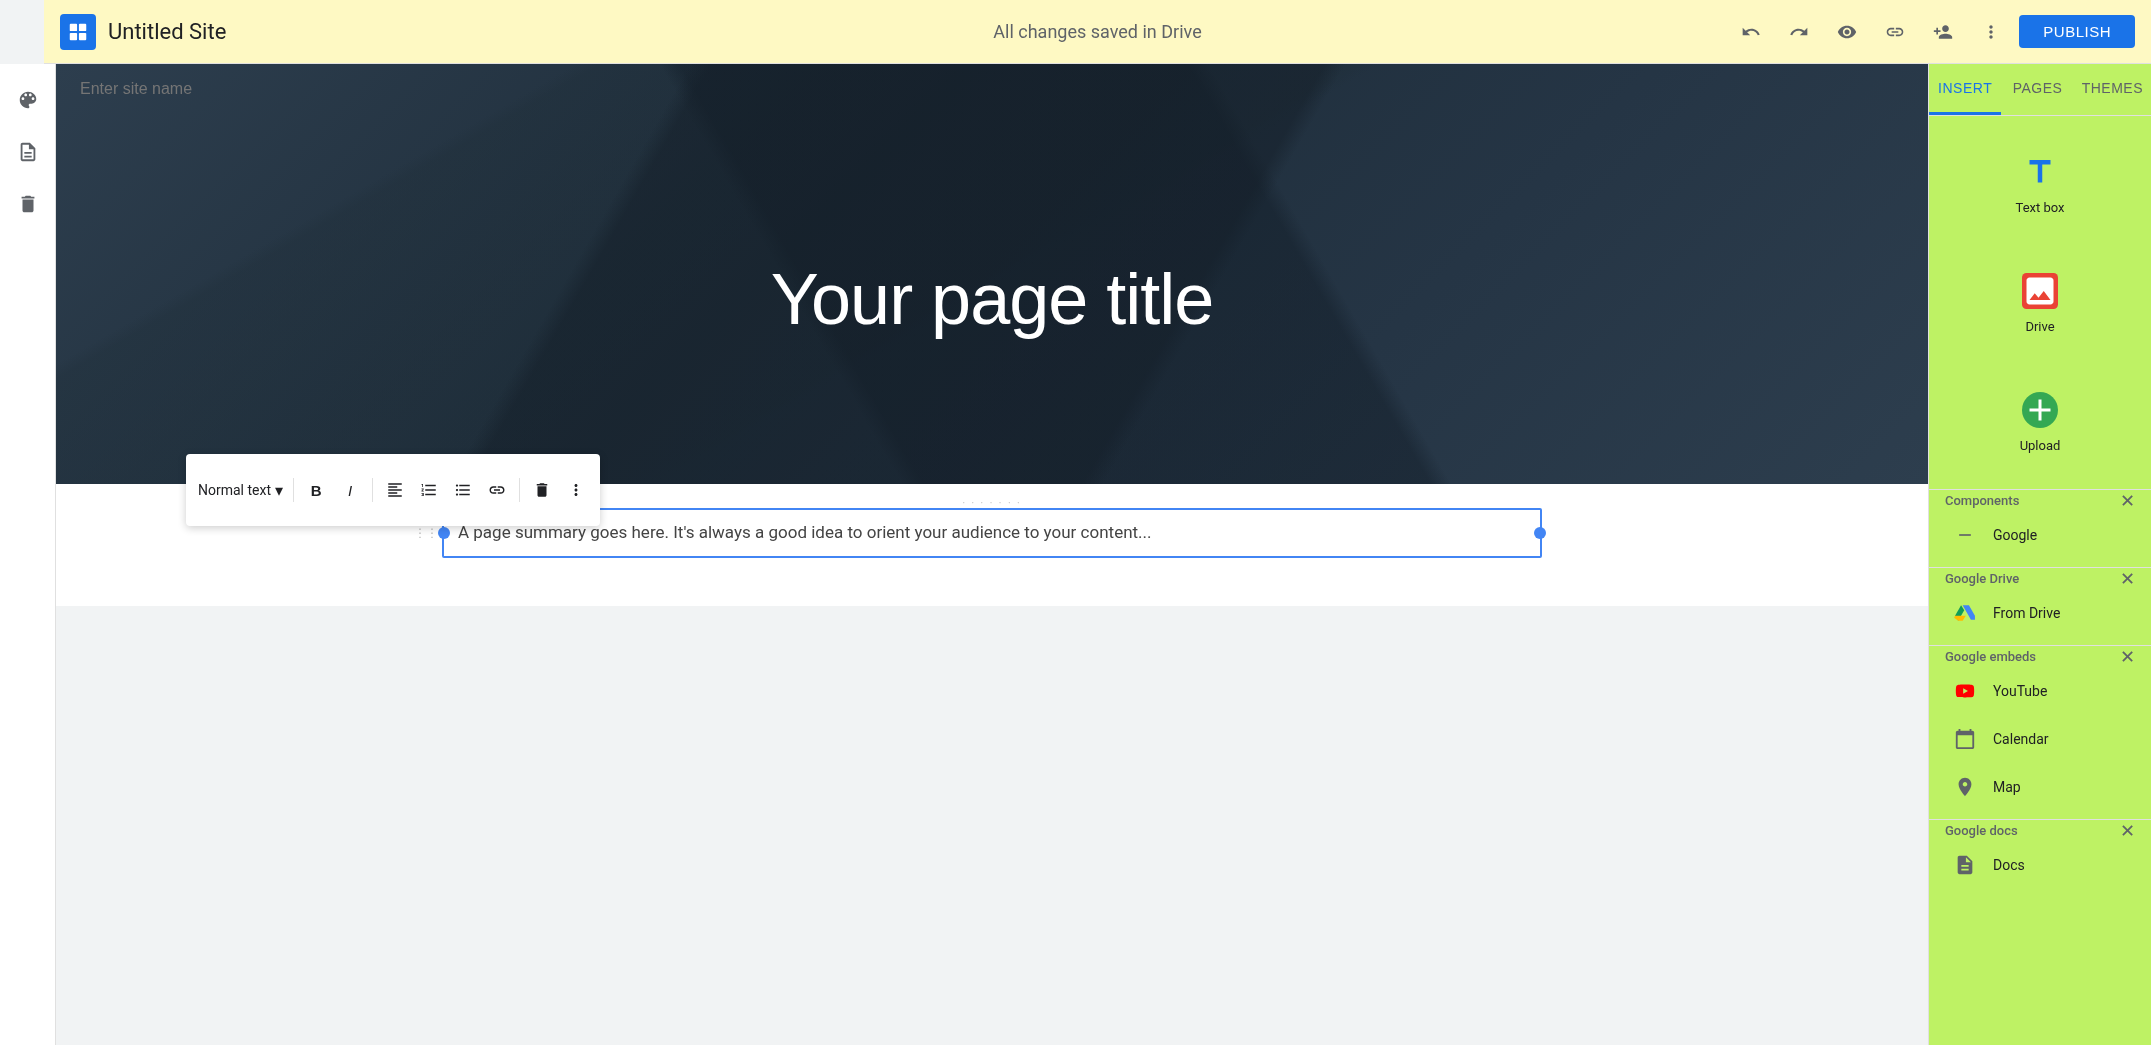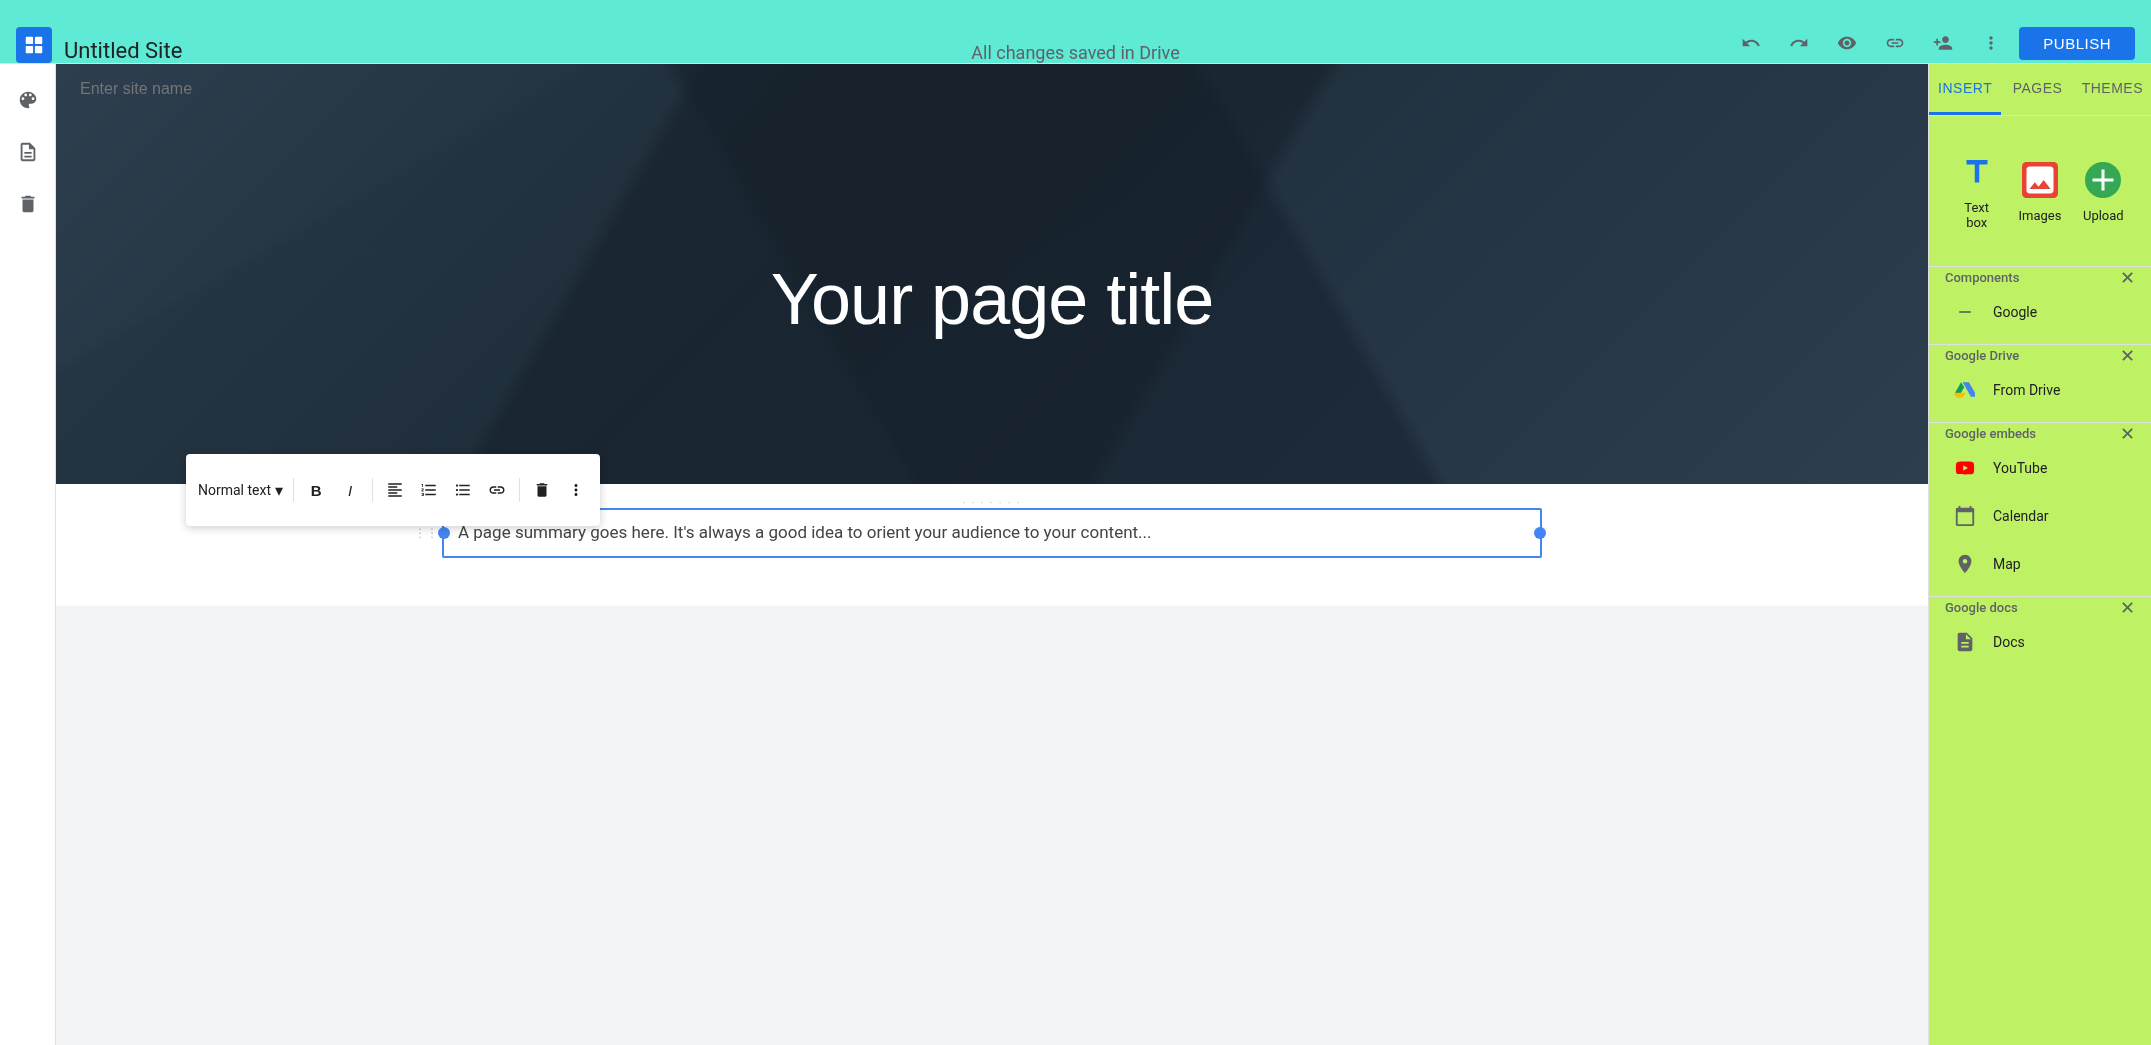--- a/index.html
+++ b/index.html
@@ -1,22 +1,22 @@
 <!DOCTYPE html>
 <html><head>
   <meta charset="utf-8">
   <style>
     * { box-sizing: border-box; margin: 0; padding: 0; }
     body { font-family: 'Roboto', Arial, sans-serif; background: #f1f3f4; display: flex; flex-direction: column; height: 100vh; overflow: hidden; }
 
     
     .topbar {
-      display: flex; align-items: flex-end; background: #5eead4;
+      display: flex; align-items: center; background: #fef9c3;
       border-bottom: 1px solid #e0e0e0; height: 64px; padding: 0 16px;
-      position: relative; z-index: 10;
+      position: relative; z-index: 10; margin-left: 44px;
     }
     .topbar-logo {
       width: 36px; height: 36px; background: #1a73e8; border-radius: 4px;
       display: flex; align-items: center; justify-content: center; margin-right: 12px; flex-shrink: 0;
     }
     .topbar-logo svg { width: 22px; height: 22px; }
     .topbar-title { font-size: 22px; color: #202124; font-weight: 400; margin-right: auto; }
     .topbar-center { position: absolute; left: 50%; transform: translateX(-50%); font-size: 18px; color: #5f6368; }
     .topbar-actions { display: flex; align-items: center; gap: 8px; margin-left: auto; }
     .topbar-icon-btn {
@@ -134,21 +134,21 @@
     }
     .right-tab {
       flex: 1; padding: 16px 8px; text-align: center; font-size: 14px; font-weight: 500;
       color: #5f6368; cursor: pointer; border: none; background: transparent;
       border-bottom: 3px solid transparent; letter-spacing: 0.5px;
     }
     .right-tab.active { color: #1a73e8; border-bottom-color: #1a73e8; }
 
     
     .insert-grid {
-      display: grid; grid-template-columns: 1fr 1fr 1fr; gap: 0;
+      display: grid; grid-template-columns: 1fr; gap: 16px;
       padding: 16px;
     }
     .insert-item {
       display: flex; flex-direction: column; align-items: center; justify-content: center;
       padding: 20px 8px; cursor: pointer; border-radius: 8px; gap: 8px;
     }
     .insert-icon { width: 40px; height: 40px; display: flex; align-items: center; justify-content: center; }
     .insert-label { font-size: 13px; color: #202124; text-align: center; }
 
     
@@ -326,21 +326,21 @@
         <span class="insert-label">Text box</span>
       </div>
 
       <div class="insert-item">
         <div class="insert-icon">
           <svg width="36" height="36" viewBox="0 0 24 24">
             <rect width="24" height="24" rx="3" fill="#ea4335"></rect>
             <path d="M21 19V5c0-1.1-.9-2-2-2H5c-1.1 0-2 .9-2 2v14c0 1.1.9 2 2 2h14c1.1 0 2-.9 2-2zM8.5 13.5l2.5 3.01L14.5 12l4.5 6H5l3.5-4.5z" fill="white"></path>
           </svg>
         </div>
-        <span class="insert-label">Images</span>
+        <span class="insert-label">Drive</span>
       </div>
 
 
       <div class="insert-item">
         <div class="insert-icon">
           <svg width="36" height="36" viewBox="0 0 24 24">
             <circle cx="12" cy="12" r="12" fill="#34a853"></circle>
             <path d="M19 13h-6v6h-2v-6H5v-2h6V5h2v6h6v2z" fill="white"></path>
           </svg>
         </div>

